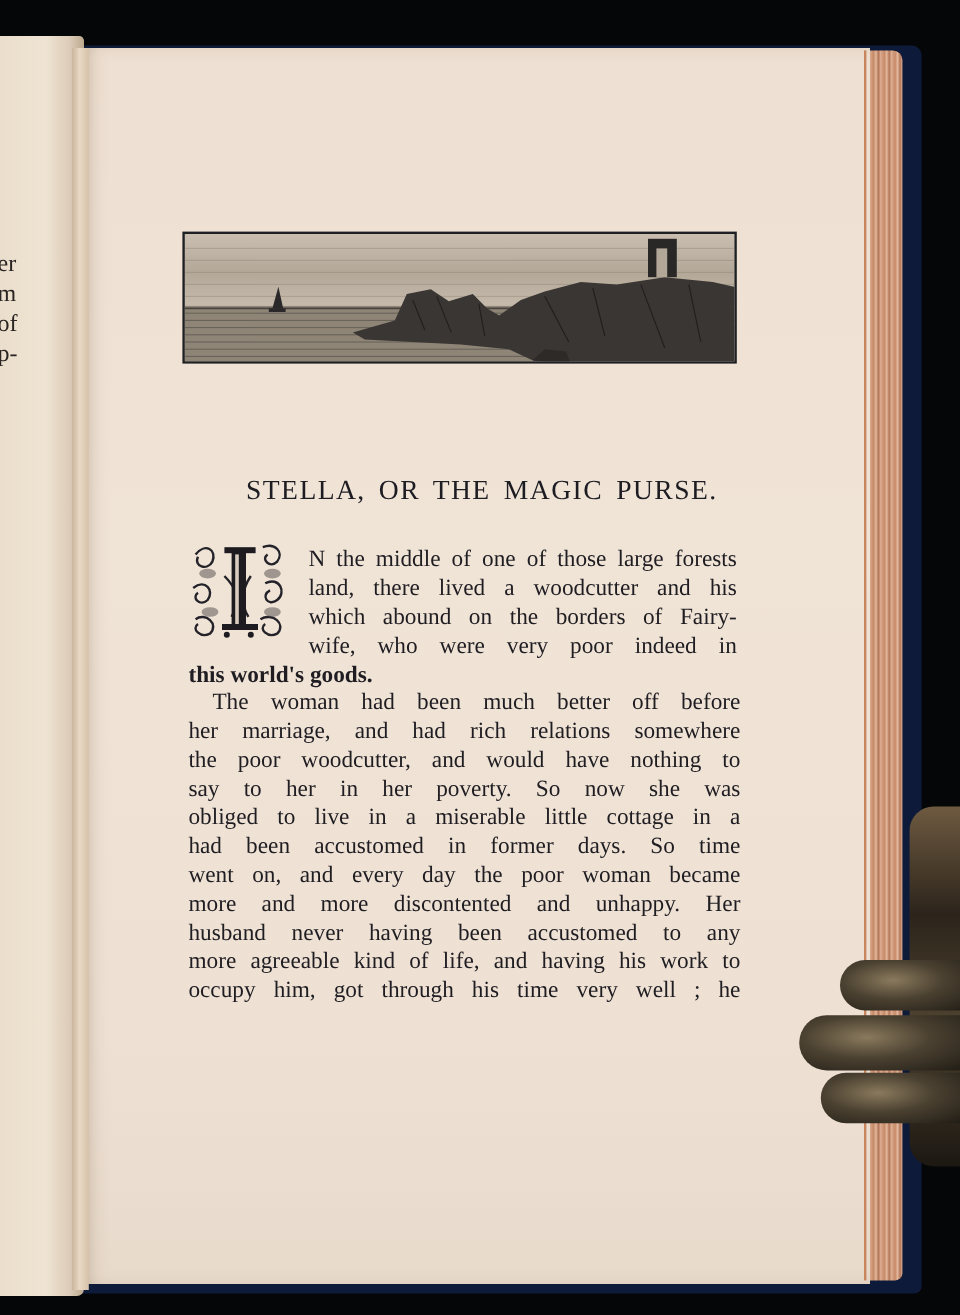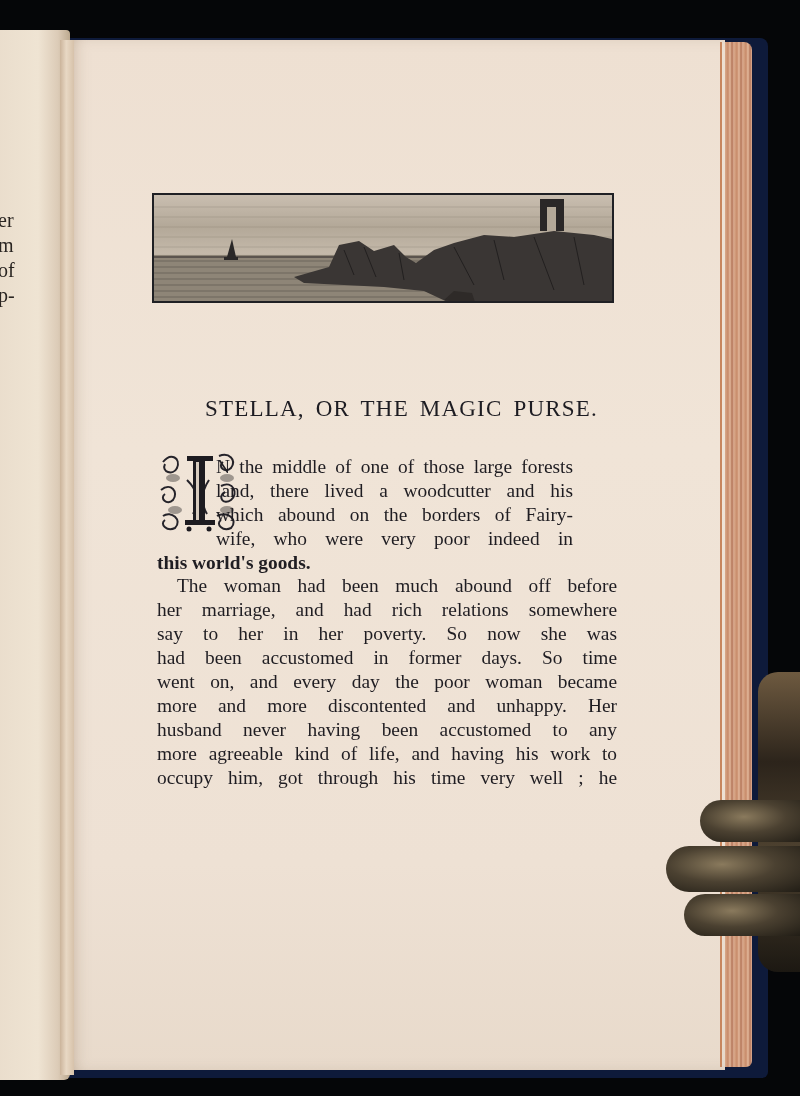--- a/index.html
+++ b/index.html
@@ -56,21 +56,21 @@
   
   .dropcap {
     position:absolute; left:157px; top:450px; width:84px; height:84px;
   }
   .body-text {
     position:absolute; left:157px; width:460px;
     font-size:19.4px; color:#1f1d22; line-height:24px;
   }
   .line { display:block; text-align:justify; text-align-last:justify; white-space:nowrap; height:24px; }
   .line.last { text-align-last:left;font-weight:bold; }
-  .line.indent-cap { margin-left:59px; }
+  .line.indent-cap { margin-left:100px; }
   .line.para-indent { padding-left:20px; }
   
   .ornament-obj {
     position:absolute; left:758px; top:672px; width:60px; height:300px;
     background:linear-gradient(180deg,#6e5a40 0%,#2c241b 30%,#4e4230 60%,#1c1812 100%);
     border-radius:20px 0 0 20px;
   }
   .grip {
     position:absolute; background:radial-gradient(ellipse at 40% 40%,#8a7a5d 0%,#4b4131 45%,#1f1b14 100%);
   }
@@ -160,23 +160,25 @@
 
 <div class="body-text" style="top:455px">
   <span class="line indent-cap" style="width:357px">N the middle of one of those large forests</span>
   <span class="line indent-cap" style="width:357px">land, there lived a woodcutter and his</span>
   <span class="line indent-cap" style="width:357px">which abound on the borders of Fairy-</span>
   <span class="line indent-cap" style="width:357px">wife, who were very poor indeed in</span>
   <span class="line last">this world's goods.</span>
 </div>
 
 <div class="body-text" style="top:574px">
-  <span class="line para-indent">The woman had been much abound off before</span>
+  <span class="line para-indent">The woman had been much better off before</span>
   <span class="line">her marriage, and had rich relations somewhere</span>
+  <span class="line">the poor woodcutter, and would have nothing to</span>
   <span class="line">say to her in her poverty.  So now she was</span>
+  <span class="line">obliged to live in a miserable little cottage in a</span>
   <span class="line">had been accustomed in former days.  So time</span>
   <span class="line">went on, and every day the poor woman became</span>
   <span class="line">more and more discontented and unhappy.  Her</span>
   <span class="line">husband never having been accustomed to any</span>
   <span class="line">more agreeable kind of life, and having his work to</span>
   <span class="line">occupy him, got through his time very well ; he</span>
 </div>
 
 <div class="ornament-obj"></div>
 <div class="grip" style="left:700px;top:800px;width:110px;height:42px;border-radius:22px 0 0 22px;"></div>

